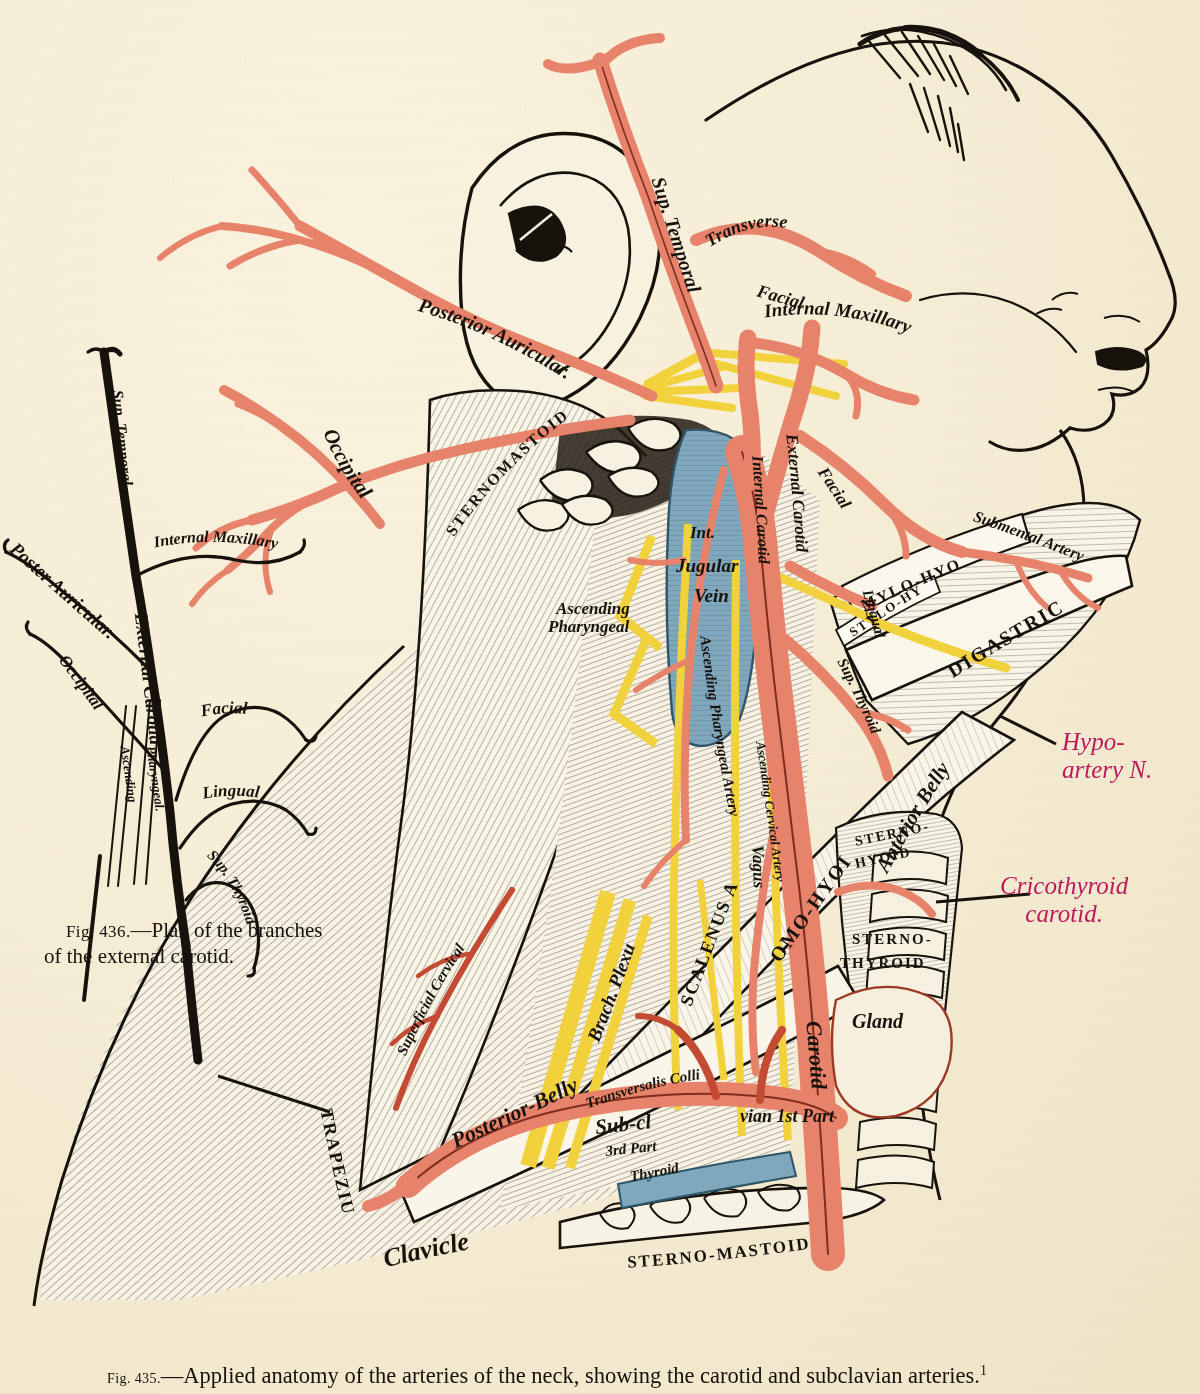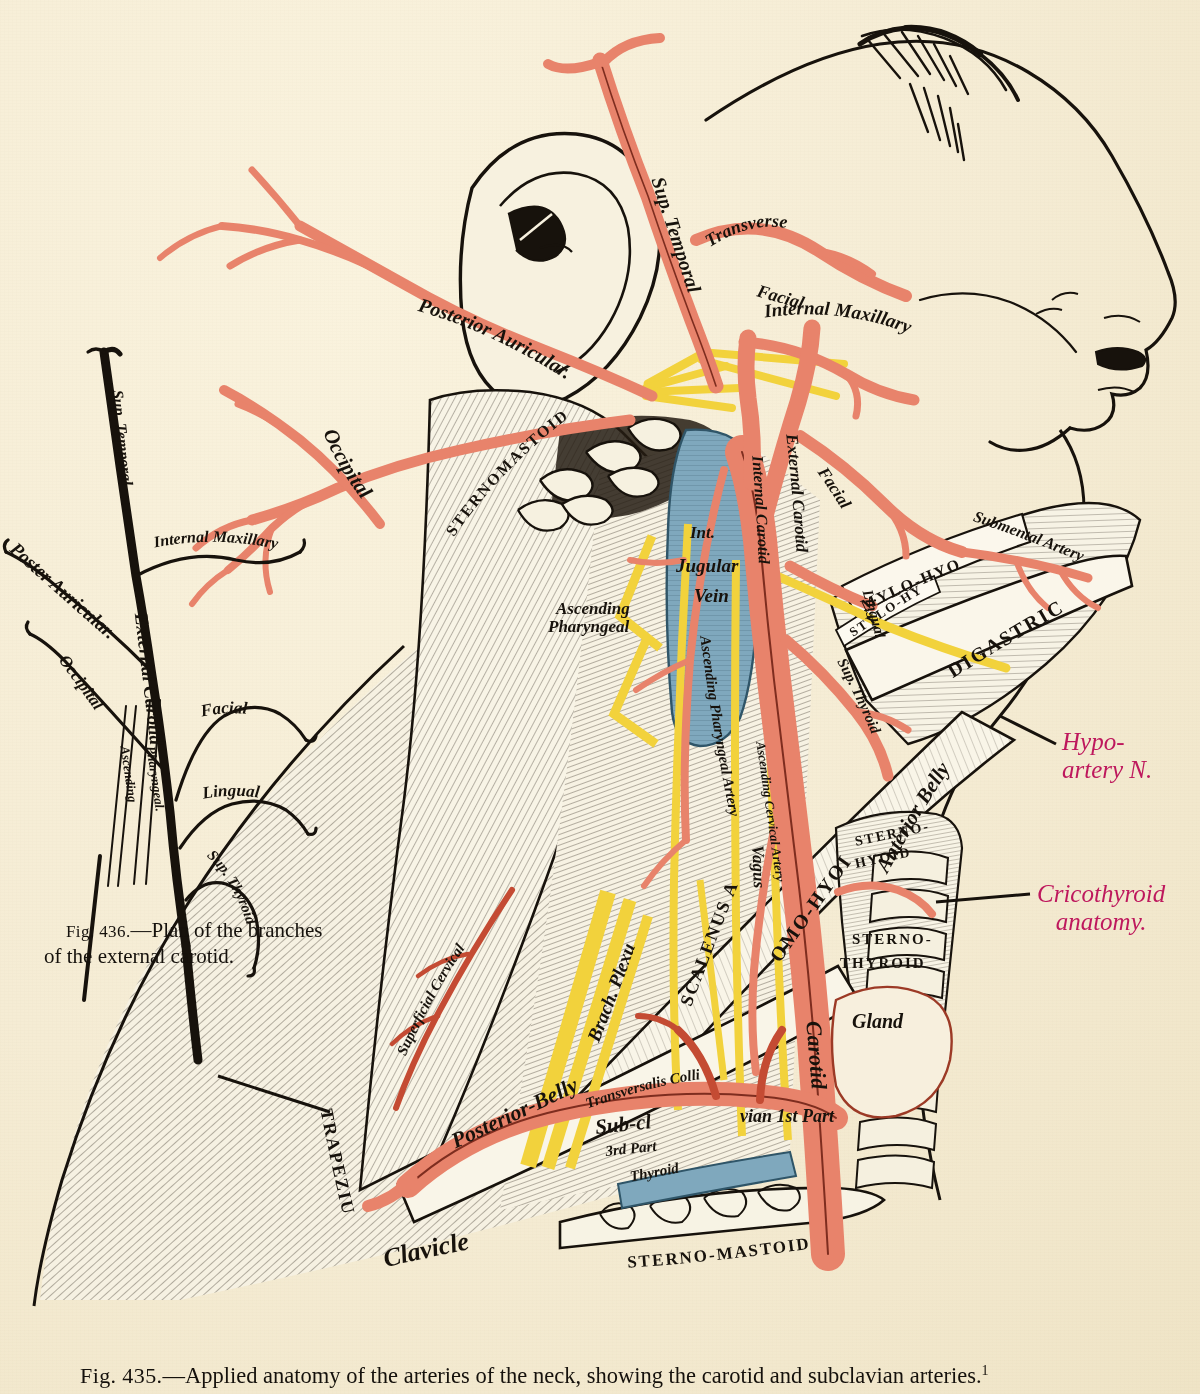--- a/index.html
+++ b/index.html
@@ -35,33 +35,33 @@
     left:44px;top:917px;width:290px;
     font-size:21px;line-height:1.24;
     text-indent:22px;
   }
   #fig436-caption .smallcaps{font-size:17px;letter-spacing:.4px;}
   #fig435-caption{
     left:60px;top:1362px;width:1120px;
     font-size:22.5px;line-height:1.2;
     text-indent:20px;white-space:nowrap;
   }
-  #fig435-caption .smallcaps{font-size:22px;letter-spacing:.4px;}
+  #fig435-caption .smallcaps{font-size:14px;letter-spacing:.4px;margin-left:27px;}
   sup{font-size:.62em;}
 
   
   .ptr{
     position:absolute;
     font-family:"Liberation Serif", serif;
     font-style:italic;
     color:#be185d;
     line-height:1.12;
   }
   #label-hypoglossal{left:1062px;top:728px;font-size:25px;}
-  #label-cricothyroid{left:1037px;top:872px;font-size:25px;margin-top:8px;}
+  #label-cricothyroid{left:1000px;top:872px;font-size:25px;}
 
   
   text{font-family:"Liberation Serif", serif;fill:#17120c;}
   .ribbon-txt{font-style:italic;font-weight:700;}
   .caps-txt{font-weight:700;letter-spacing:2px;}
 </style>
 </head>
 <body>
 
 <div id="page"></div>
@@ -498,21 +498,21 @@
     <text font-size="15"><textPath href="#f6-supthy" startOffset="4%">Sup. Thyroid</textPath></text>
   </g>
 </svg>
 
 <div class="ptr" id="label-hypoglossal">
   <div>Hypo-</div>
   <div>artery N.</div>
 </div>
 <div class="ptr" id="label-cricothyroid">
   <div>Cricothyroid</div>
-  <div style="text-align:center">anatomy.</div>
+  <div style="text-align:center">carotid.</div>
 </div>
 
 <div class="caption" id="fig436-caption">
   <span class="smallcaps">Fig. 436.</span><span>—</span><span>Plan of the branches of the external carotid.</span>
 </div>
 
 <div class="caption" id="fig435-caption">
   <span class="smallcaps">Fig. 435.</span><span>—</span><span>Applied anatomy of the arteries of the neck, showing the carotid and subclavian arteries.</span><sup>1</sup>
 </div>
 

